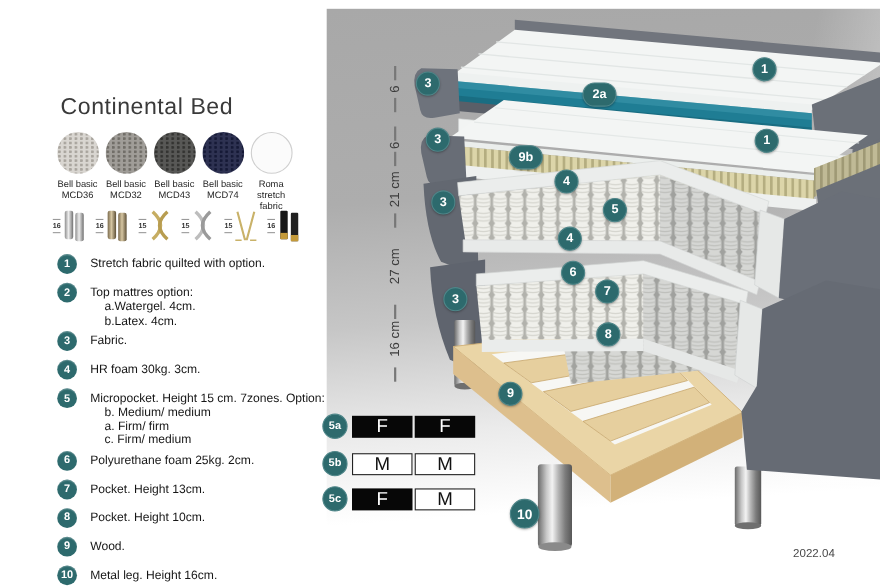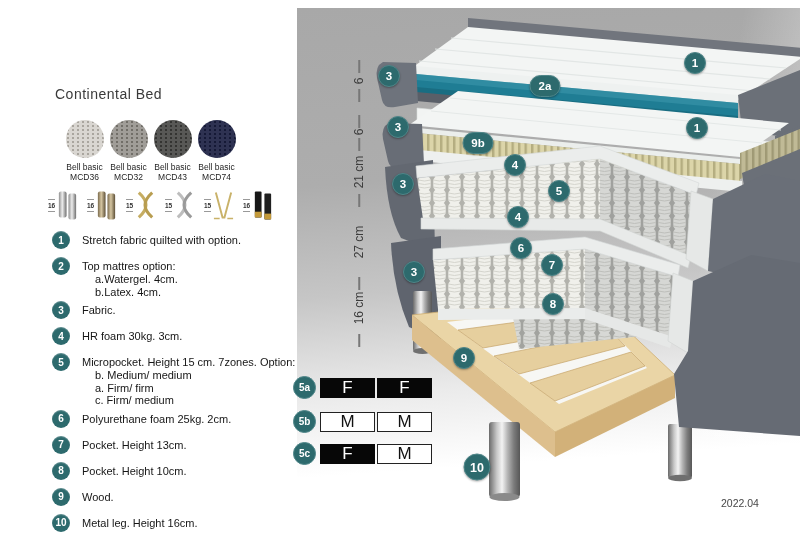--- a/index.html
+++ b/index.html
@@ -1,23 +1,23 @@
 <!DOCTYPE html>
 <html><head>
 <meta charset="utf-8">
 <style>
   html,body{margin:0;padding:0;background:#fff;}
   .stage{position:relative;width:800px;height:533px;background:#fff;overflow:hidden;
          font-family:"Liberation Sans",sans-serif;}
   
   .title{position:absolute;left:52px;top:14px;font-size:57px;font-weight:200;
          color:#262626;letter-spacing:2px;margin:0;line-height:1;}
-  .subtitle{position:absolute;left:55px;top:86px;font-size:14px;font-weight:300;
+  .subtitle{position:absolute;left:55px;top:86px;font-size:21px;font-weight:300;
             color:#3a3a3a;letter-spacing:.5px;}
-  .swatches{position:absolute;left:64px;top:120px;display:flex;gap:3px;}
+  .swatches{position:absolute;left:50px;top:120px;display:flex;gap:3px;}
   .swatch{width:41px;text-align:center;}
   .swatch .dot{width:38px;height:38px;border-radius:50%;margin:0 auto 4px;}
   .sw-mcd36 .dot{background-color:#d9d6d1;background-image:radial-gradient(circle at 2px 2px,#a9a59e 1.1px,transparent 1.5px);background-size:5px 4px;}
   .sw-mcd32 .dot{background-color:#a09d98;background-image:radial-gradient(circle at 2px 2px,#716e68 1.1px,transparent 1.5px);background-size:5px 4px;}
   .sw-mcd43 .dot{background-color:#585856;background-image:radial-gradient(circle at 2px 2px,#343432 1.1px,transparent 1.5px);background-size:5px 4px;}
   .sw-mcd74 .dot{background-color:#2e3252;background-image:radial-gradient(circle at 2px 2px,#151936 1.1px,transparent 1.5px);background-size:5px 4px;}
   .sw-roma .dot{background:#fbfbfb;border:1px solid #cfcfcf;box-sizing:border-box;}
   .swatch .lab{font-size:8.5px;line-height:1.2;color:#1f1f1f;}
   .legs{position:absolute;left:48px;top:188px;display:flex;gap:2px;align-items:center;}
   .leg{display:flex;align-items:center;gap:1px;width:37px;}
@@ -88,20 +88,27 @@
           <span style="display:block">MCD43</span>
         </div>
     </div>
     <div class="swatch sw-mcd74">
       <div class="dot"></div>
       <div class="lab">
           <span style="display:block">Bell basic</span>
           <span style="display:block">MCD74</span>
         </div>
     </div>
+    <div class="swatch sw-roma">
+      <div class="dot"></div>
+      <div class="lab">
+          <span style="display:block">Roma</span>
+          <span style="display:block">stretch fabric</span>
+        </div>
+    </div>
   </div>
 
   <div class="legs">
     <div class="leg">
       <span class="legnum">
           <span class="ltick"></span>
           <span>16</span>
           <span class="ltick"></span>
         </span>
       <svg class="leg-icon" viewBox="0 0 24 34">

